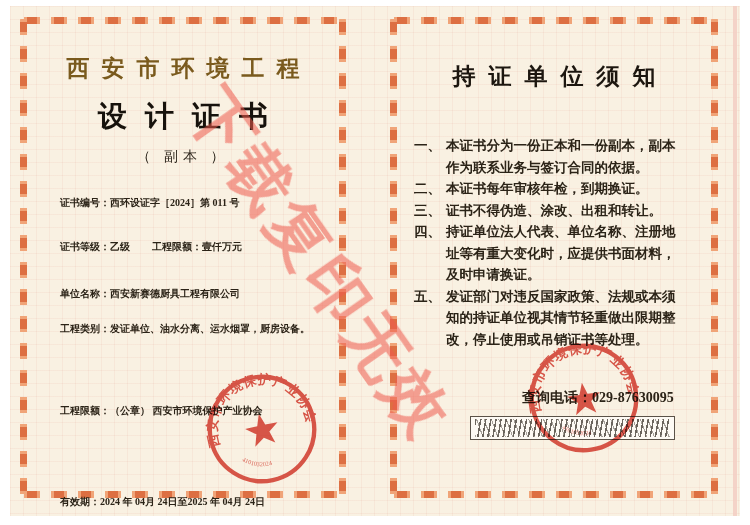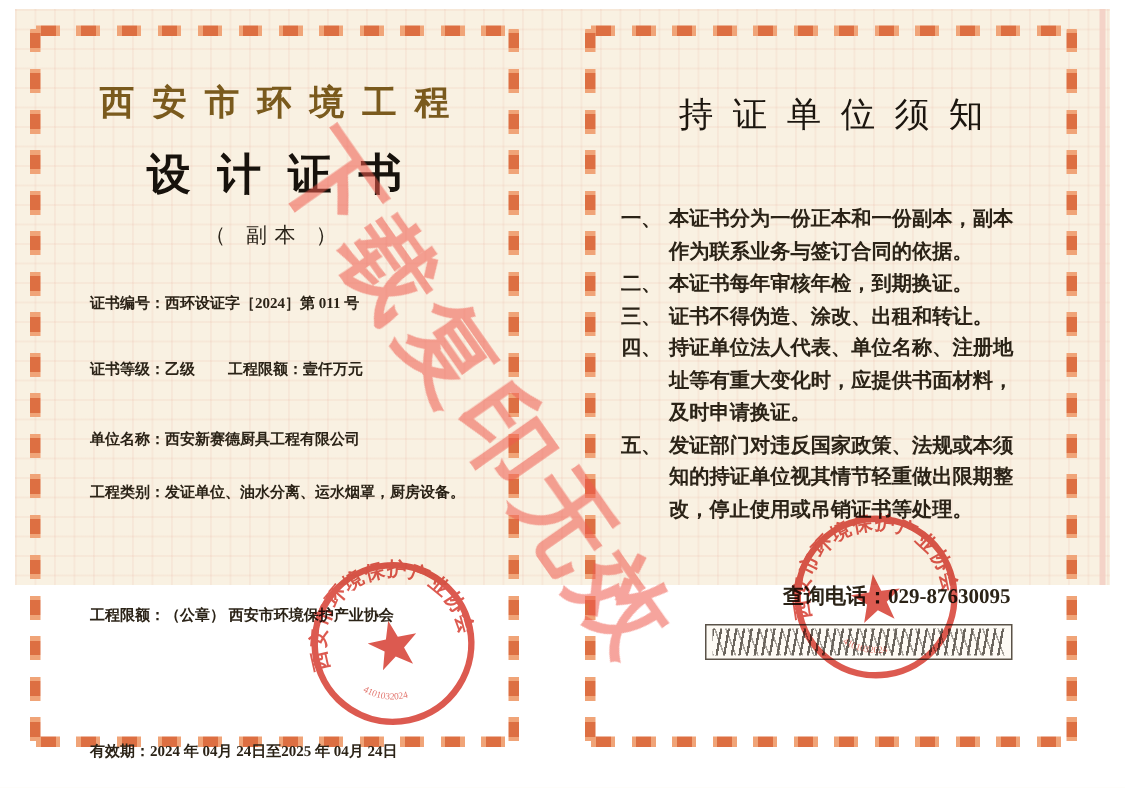--- a/index.html
+++ b/index.html
@@ -1,19 +1,19 @@
 <!DOCTYPE html>
 <html><head>
 <meta charset="utf-8">
 <style>
   html,body{margin:0;padding:0;}
   body{background:#ffffff;font-family:"Liberation Serif","DejaVu Serif",serif;}
   .viewport{position:relative;width:750px;height:525px;background:#ffffff;overflow:hidden;}
 
-  .paper{position:absolute;left:10px;top:6px;width:730px;height:384px;background:#f9f1e2;}
+  .paper{position:absolute;left:10px;top:6px;width:730px;height:510px;background:#f9f1e2;}
   .paper .texture{position:absolute;inset:0;pointer-events:none;
     background-image:
       linear-gradient(rgba(224,150,130,0.10) 1px, transparent 1px),
       linear-gradient(90deg, rgba(224,150,130,0.10) 1px, transparent 1px);
     background-size:13px 13px;}
   .edge-strip{position:absolute;top:0;right:3px;width:4px;height:100%;background:#f2ccc2;opacity:.8;}
 
   
   .page{position:absolute;top:11px;height:481px;}
   .page-left{left:10px;width:326px;}
@@ -41,21 +41,21 @@
   .f-grade{top:221px;}
   .f-grade .gap{display:inline-block;width:22px;}
   .f-company{top:268px;}
   .f-category{top:303px;display:flex;}
   .f-category .cat-text{width:218px;}
   .f-issuer{top:385px;}
   .f-valid{top:448px;margin-top:28px;}
 
   
   .rp-title{position:absolute;left:0;right:0;top:44px;text-align:center;
-    color:#1c160f;font-size:23px;font-weight:normal;letter-spacing:13px;text-indent:13px;}
+    color:#1c160f;font-size:23px;font-weight:bold;letter-spacing:13px;text-indent:13px;}
   .notice-list{position:absolute;left:24px;top:118px;width:290px;}
   .notice{display:flex;color:#2b2317;font-size:13.5px;font-weight:bold;line-height:21.5px;}
   .notice .n-num{width:32px;flex:0 0 32px;}
   .notice .n-text{width:240px;}
   .phone-line{position:absolute;left:132px;top:372px;color:#2b2317;font-size:14px;font-weight:bold;text-align:center;}
   .addr-box{position:absolute;left:80px;top:399px;width:203px;height:22px;
     background:#fdfaf4;border:1.5px solid #5a5248;}
   .addr-box .hatch{position:absolute;inset:2px 4px;opacity:.75;filter:blur(.4px);
     background:
       repeating-linear-gradient(100deg, #3a332a 0 1.5px, transparent 1.5px 5px),

